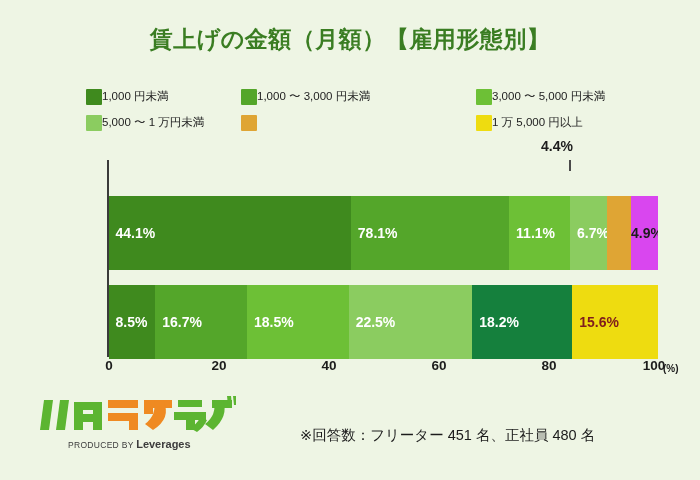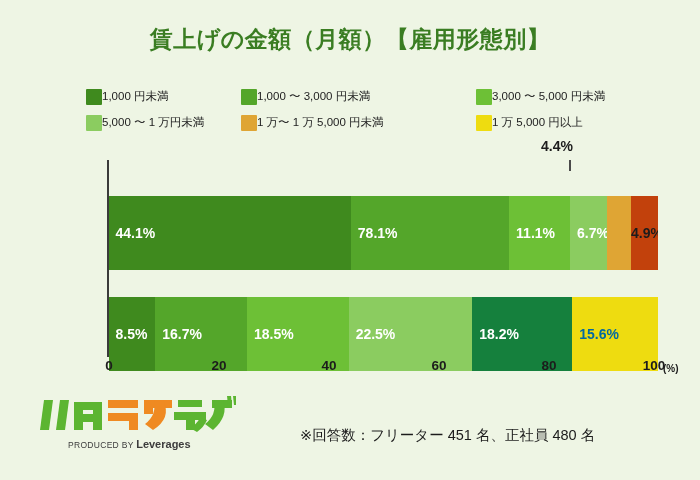--- a/index.html
+++ b/index.html
@@ -51,21 +51,21 @@
     position:absolute;left:0;top:195px;width:551px;height:1.5px;
     background:#3a3a3a;
   }
   .bar{
     position:absolute;left:1.5px;height:74px;
     display:flex;
     width:549.5px;
     margin-top:24px;
   }
   .bar-1{top:12px;}
-  .bar-2{top:113px;}
+  .bar-2{top:101px;}
   .seg{
     height:100%;
     display:flex;align-items:center;
     font-size:14px;font-weight:bold;
     overflow:hidden;
     box-sizing:border-box;
   }
   .seg span{
     padding-left:7px;white-space:nowrap;
   }
@@ -133,21 +133,20 @@
     <div class="legend-item">
       <span class="swatch" style="background:#6dc036"></span>
       <span class="legend-label">3,000 〜 5,000 円未満</span>
     </div>
     <div class="legend-item">
       <span class="swatch" style="background:#8bcc60"></span>
       <span class="legend-label">5,000 〜 1 万円未満</span>
     </div>
     <div class="legend-item">
       <span class="swatch" style="background:#dfa534"></span>
-      <span class="legend-label">1 万〜 1 万 5,000 円未満</span>
     </div>
     <div class="legend-item">
       <span class="swatch" style="background:#eedc10"></span>
       <span class="legend-label">1 万 5,000 円以上</span>
     </div>
   </div>
 
   <div class="plot">
     <div class="axis-y"></div>
     <div class="axis-x"></div>
@@ -164,42 +163,42 @@
       </div>
       <div class="seg" style="background:#6dc036;width:11.1%;color:#ffffff">
         <span>11.1%</span>
       </div>
       <div class="seg" style="background:#8bcc60;width:6.7%;color:#ffffff">
         <span>6.7%</span>
       </div>
       <div class="seg" style="background:#dfa534;width:4.4%;color:#ffffff">
         <span></span>
       </div>
-      <div class="seg lbl-center" style="background:#c2410c;width:4.9%;color:#1c1c1c">
+      <div class="seg lbl-center" style="background:#d946ef;width:4.9%;color:#1c1c1c">
         <span>4.9%</span>
       </div>
     </div>
 
     <div class="bar bar-2">
       <div class="seg" style="background:#3f8a1e;width:8.5%;color:#ffffff">
         <span>8.5%</span>
       </div>
       <div class="seg" style="background:#54a62a;width:16.7%;color:#ffffff">
         <span>16.7%</span>
       </div>
       <div class="seg" style="background:#6dc036;width:18.5%;color:#ffffff">
         <span>18.5%</span>
       </div>
       <div class="seg" style="background:#8bcc60;width:22.5%;color:#ffffff">
         <span>22.5%</span>
       </div>
       <div class="seg" style="background:#15803d;width:18.2%;color:#ffffff">
         <span>18.2%</span>
       </div>
-      <div class="seg" style="background:#eedc10;width:15.6%;color:#0369a1">
+      <div class="seg" style="background:#eedc10;width:15.6%;color:#7f1d1d">
         <span>15.6%</span>
       </div>
     </div>
   </div>
 
   <div class="xticks">
     <div class="xtick" style="left:2px">0</div>
     <div class="xtick" style="left:112px">20</div>
     <div class="xtick" style="left:222px">40</div>
     <div class="xtick" style="left:332px">60</div>

